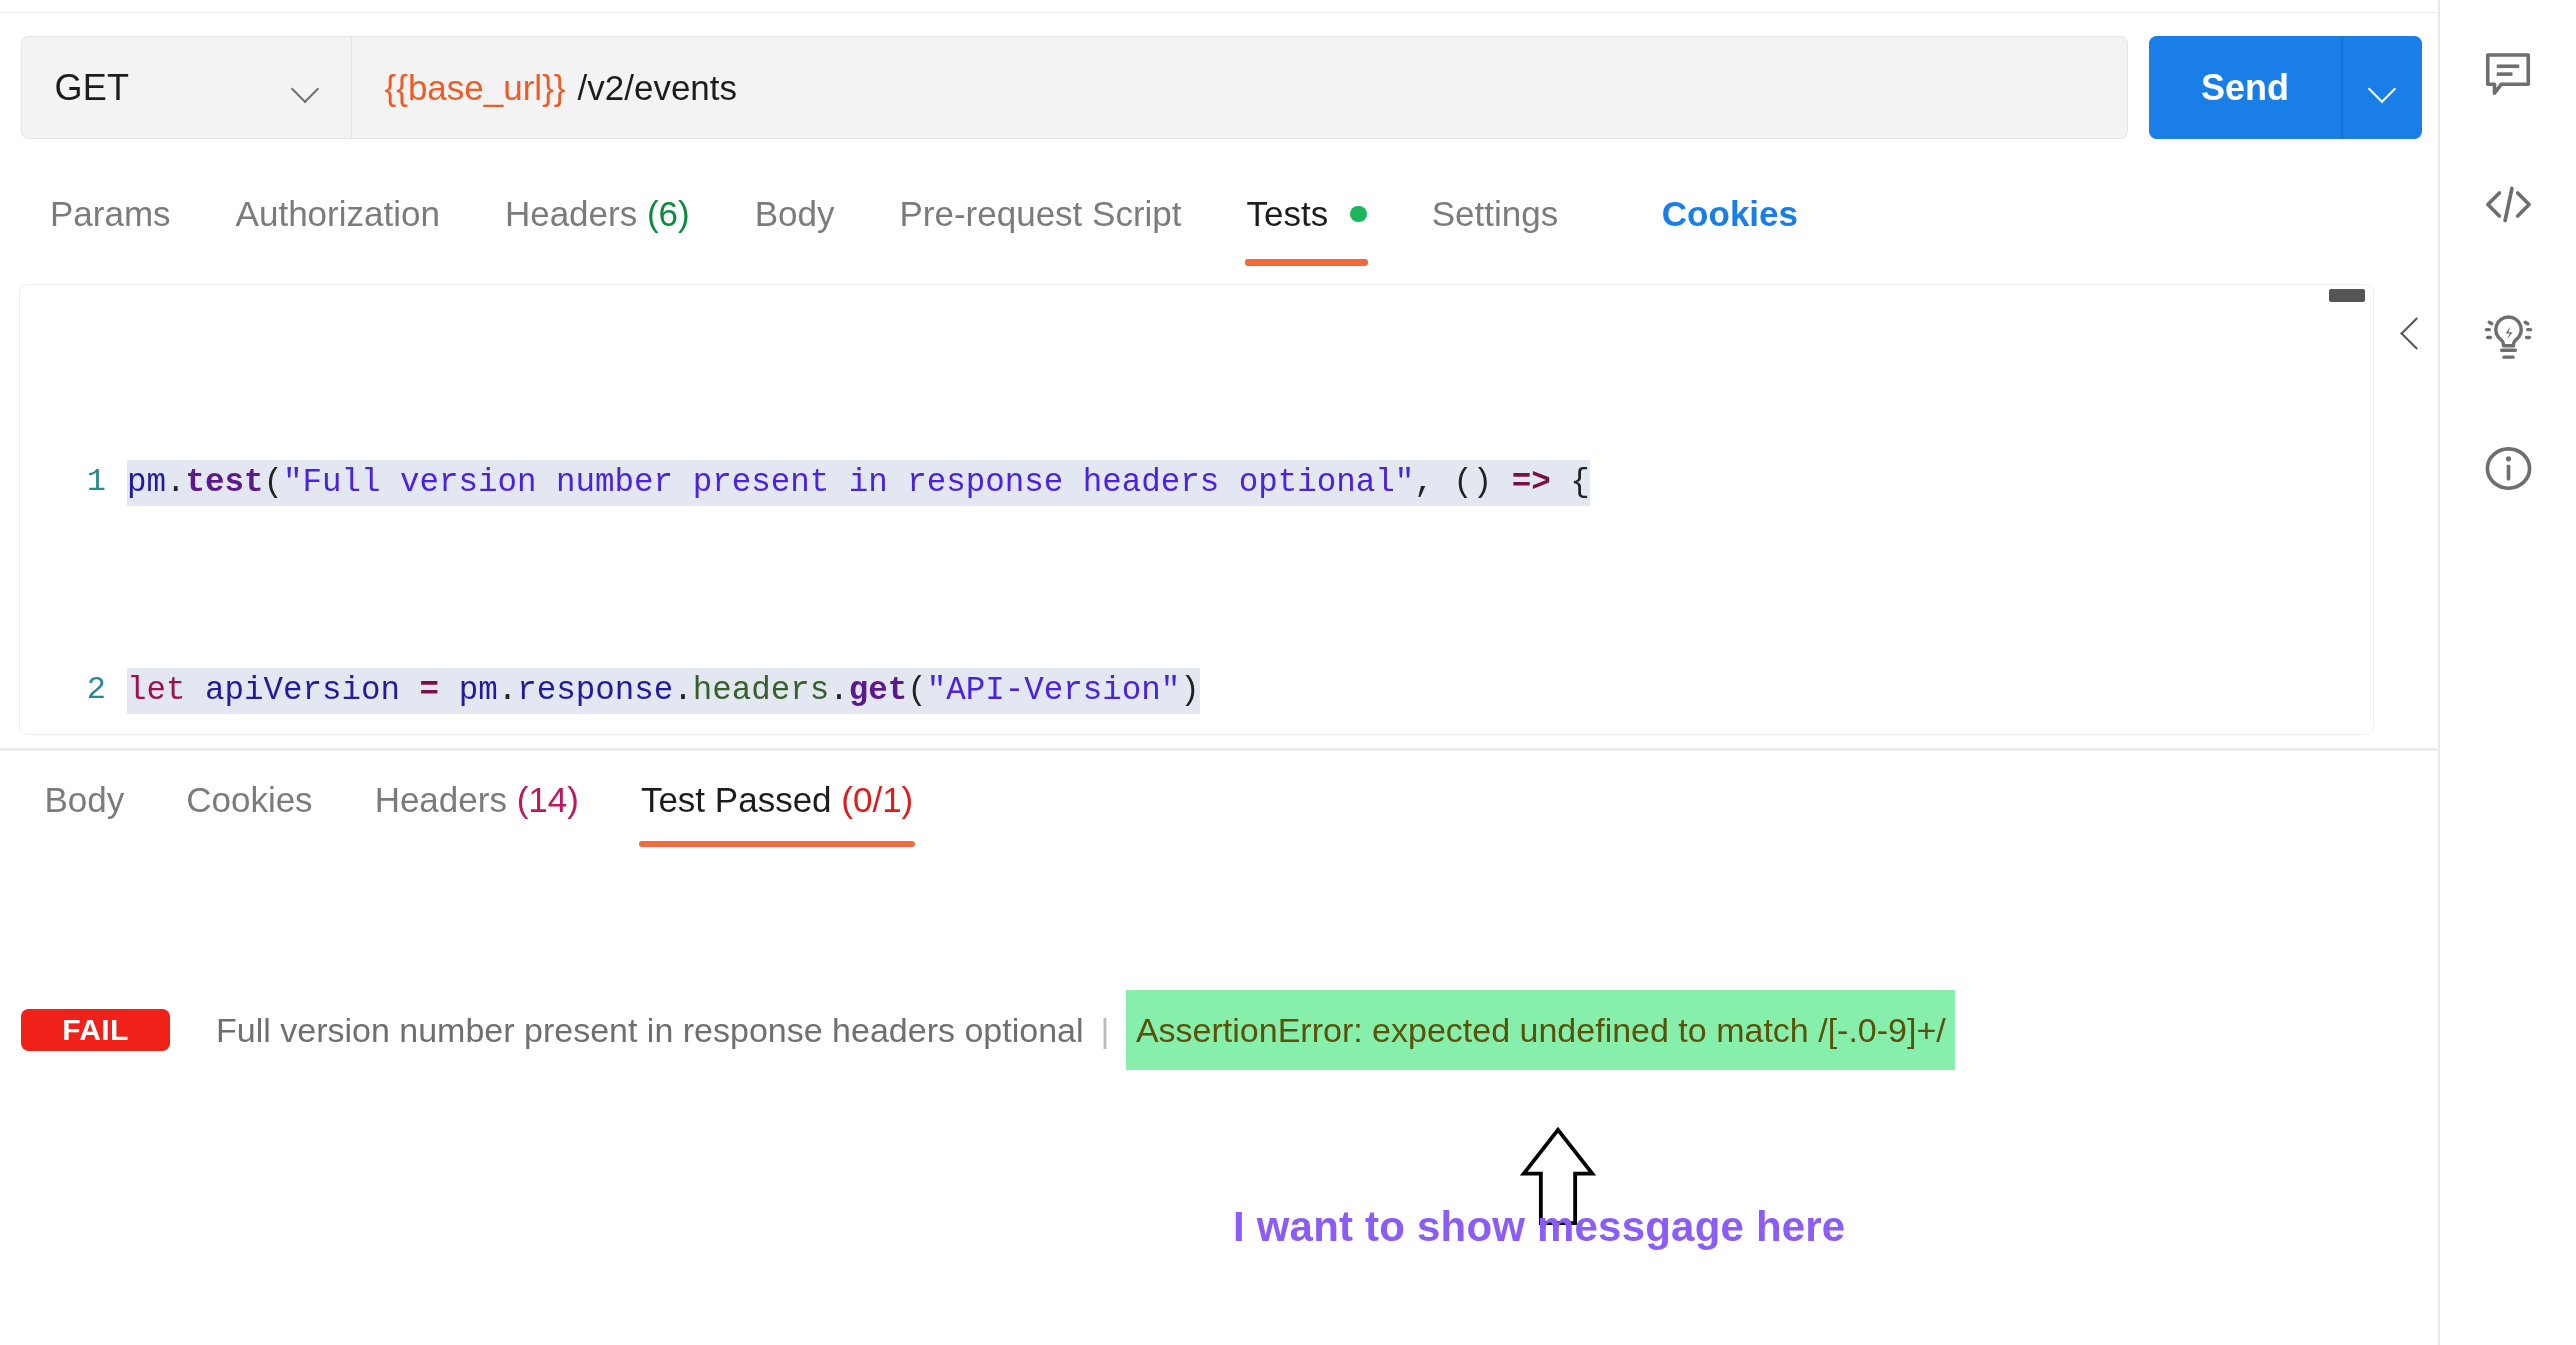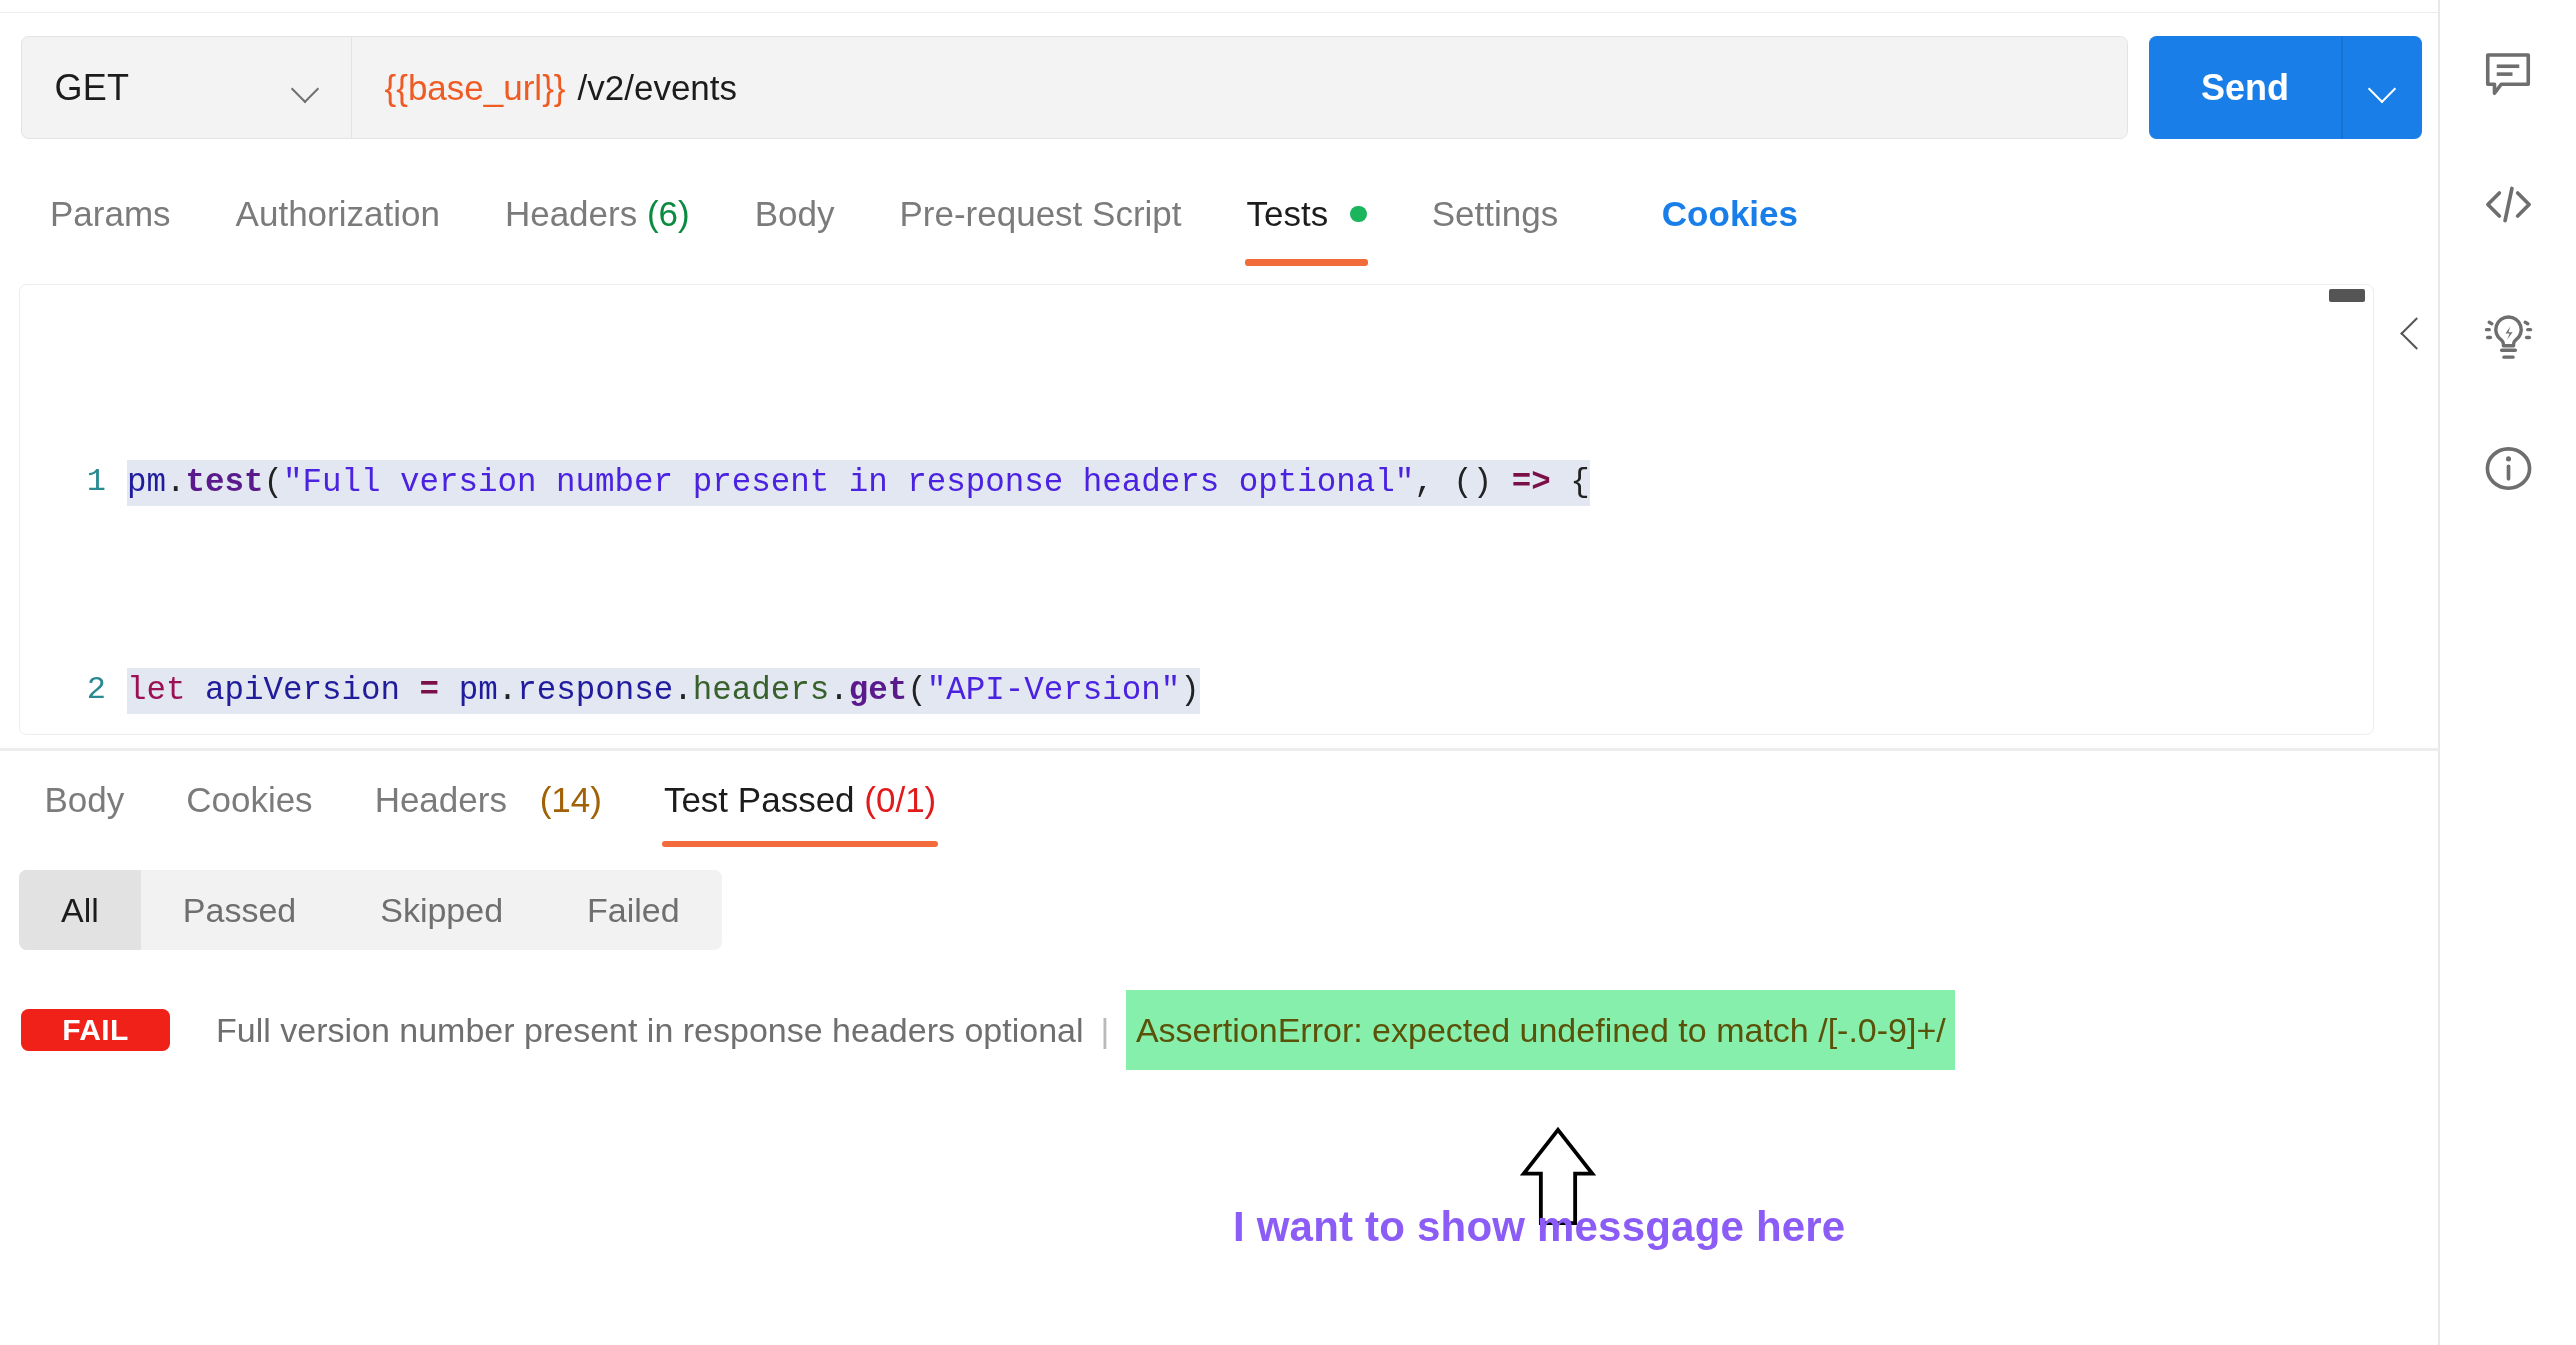--- a/index.html
+++ b/index.html
@@ -184,21 +184,21 @@
   
   .resptabs {
     position: absolute; left: 0; top: 765px; width: 2439px; height: 105px;
   }
   .rtablist { position: absolute; left: 13.4px; top: 0; display: flex; }
   .rtab {
     position: relative; padding: 15.3px 31px 0 31px;
     font-size: 35px; color: #7b7b7b; cursor: pointer; white-space: nowrap;
   }
   .rtab.active { color: #1c1c1c; }
-  .rtab .count-green { color: #a16207; margin-left: 23px; }
+  .rtab .count-green { color: #be185d; }
   .rtab .count-red { color: #e01b1b; }
   .rtab .underline {
     position: absolute; left: 29px; right: 29px; bottom: -27px;
     height: 6.7px; background: #f26b3a; border-radius: 2.9px;
   }
 
   
   .pills {
     position: absolute; left: 19px; top: 870px;
     height: 80px; background: #f2f2f2; border-radius: 7.6px;
@@ -349,26 +349,20 @@
       </div>
       <div class="rtab active">
         <span>Test Passed</span>
         <span class="count-red">(0/1)</span>
         <span class="underline"></span>
       </div>
     </div>
 
   </div>
 
-  <div class="pills">
-    <div class="pill active">All</div>
-    <div class="pill">Passed</div>
-    <div class="pill">Skipped</div>
-    <div class="pill">Failed</div>
-  </div>
 
   <div class="testrow">
     <div class="fail-badge">FAIL</div>
     <div class="test-name">
       <span>Full version number present in response headers optional</span><span class="test-pipe">|</span><span class="test-err">AssertionError: expected undefined to match /[-.0-9]+/</span>
     </div>
   </div>
 
   <div class="arrow-up">
     <svg width="80" height="105" viewBox="0 0 84 110" fill="#ffffff" stroke="#000000" stroke-width="4" stroke-linejoin="miter">

